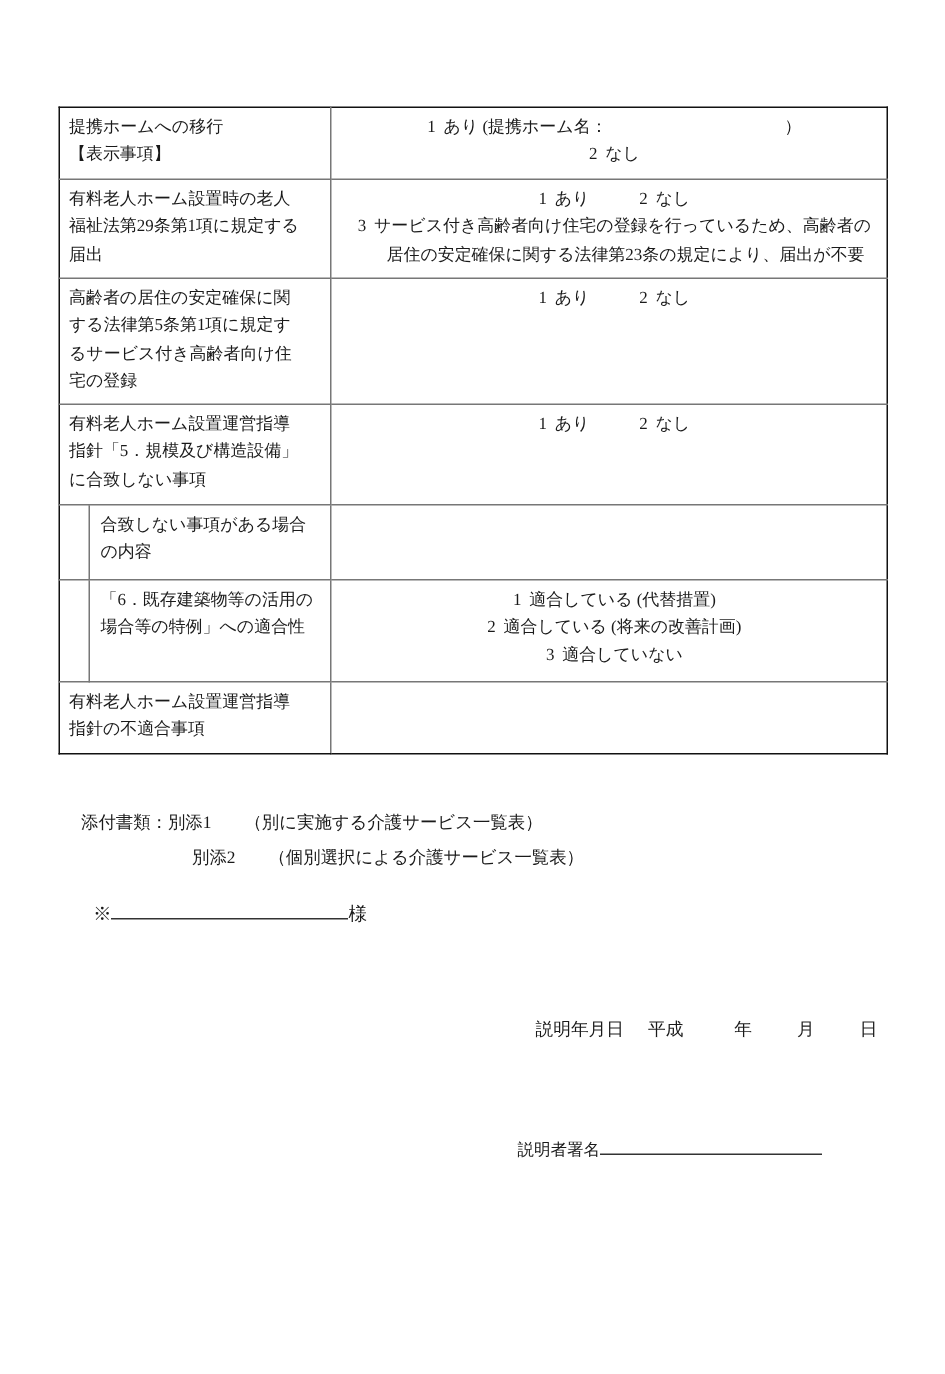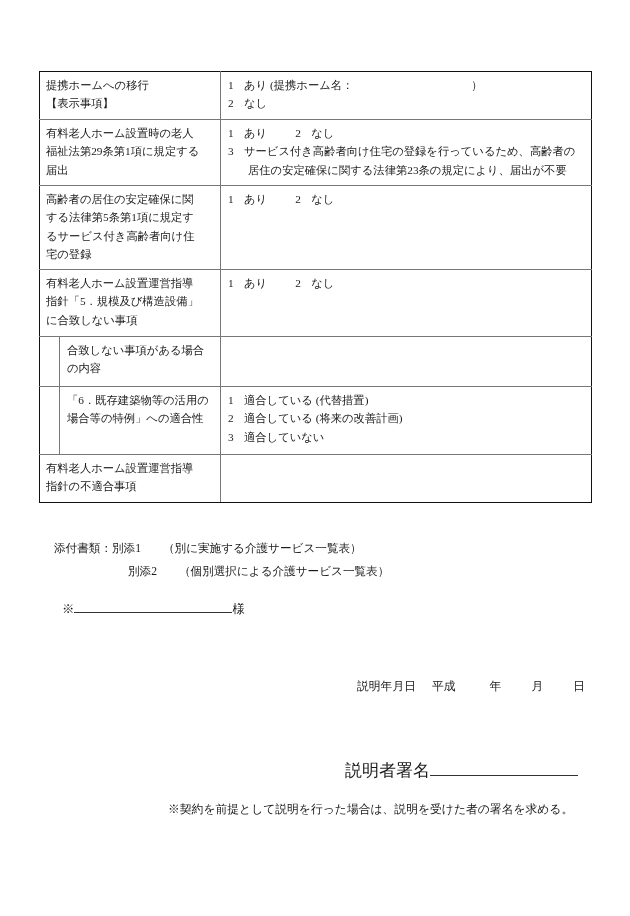--- a/index.html
+++ b/index.html
@@ -54,21 +54,21 @@
     padding: 4px 5px 5px 7px;
   }
   .form-table td.blank-cell {
     padding: 4px 5px 5px 7px;
   }
 
   
   .form-table tr:first-child td { border-top: 1.6px solid #111; }
   .form-table tr:last-child td { border-bottom: 1.6px solid #111; }
   .form-table td:first-child { border-left: 1.6px solid #111; }
-  .form-table td:last-child { border-right: 1.6px solid #111; }
+  .form-table td:last-child { border-right: 1.6px solid #111; text-align: center; }
 
   .row-line { white-space: pre; }
   .num { display: inline-block; width: 16px; }
   .hang { display: block; padding-left: 20px; }
   .opt-gap { display: inline-block; width: 28px; }
   .paren-pad { display: inline-block; width: 118px; }
 
   
   .attachments {
     position: absolute;
@@ -109,21 +109,21 @@
   .d-gap-a { display: inline-block; width: 16px; }
   .d-gap-b { display: inline-block; width: 34px; }
   .d-gap-c { display: inline-block; width: 30px; }
   .d-gap-d { display: inline-block; width: 30px; }
 
   
   .sign-line {
     position: absolute;
     left: 345px;
     top: 759px;
-    font-size: 17px;
+    font-size: 11px;
     white-space: nowrap;
   }
   .sign-rule {
     display: inline-block;
     width: 148px;
     border-bottom: 1px solid #333;
     height: 0.85em;
   }
 
   
@@ -238,15 +238,14 @@
   </div>
 
   <div class="date-line">
     <span>説明年月日</span><span class="d-gap-a"></span><span>平成</span><span class="d-gap-b"></span><span>年</span><span class="d-gap-c"></span><span>月</span><span class="d-gap-d"></span><span>日</span>
   </div>
 
   <div class="sign-line">
     <span>説明者署名</span><span class="sign-rule"></span>
   </div>
 
-  <div class="footnote">※契約を前提として説明を行った場合は、説明を受けた者の署名を求める。</div>
 
 </div>
 
 </body></html>

